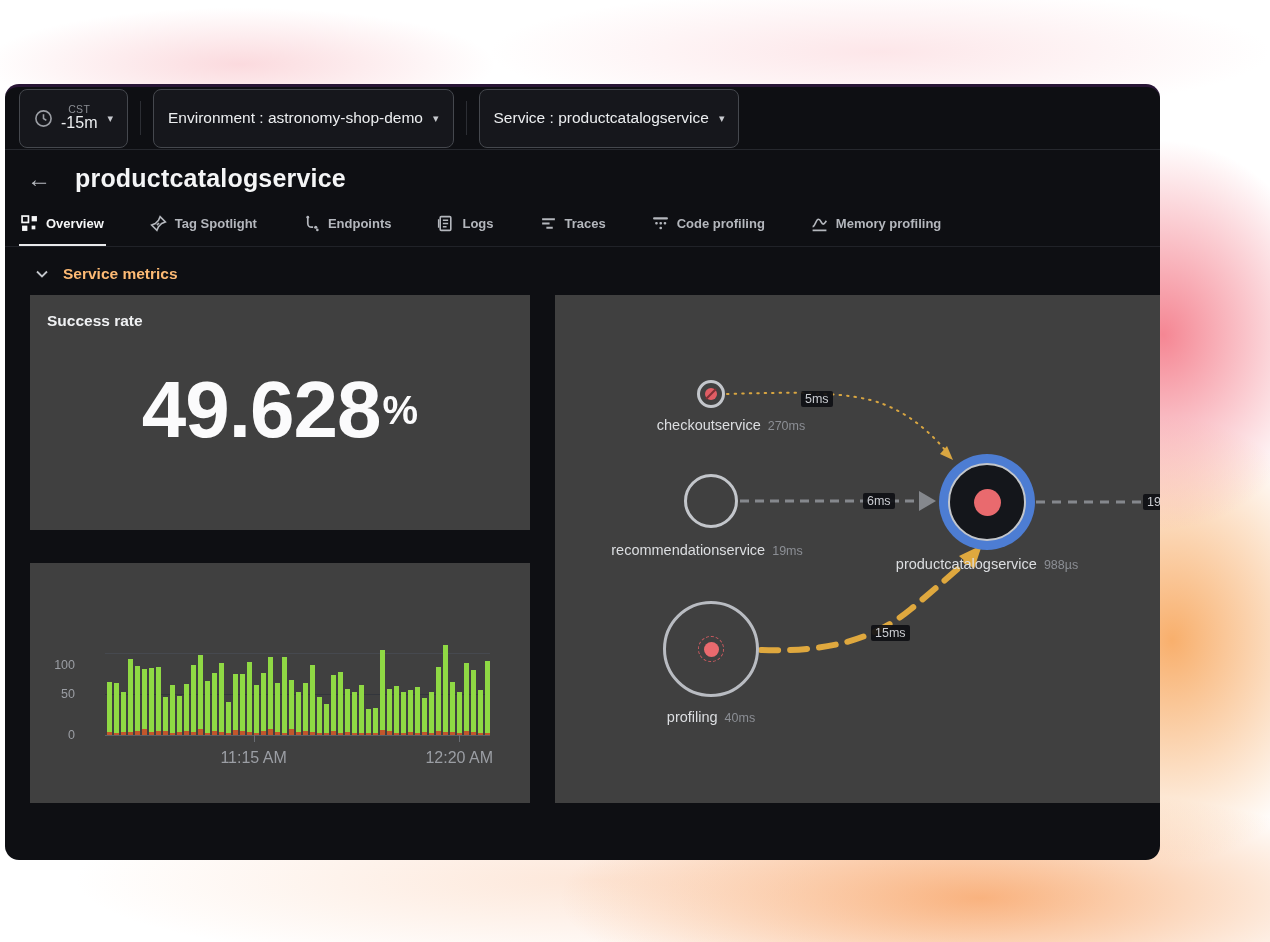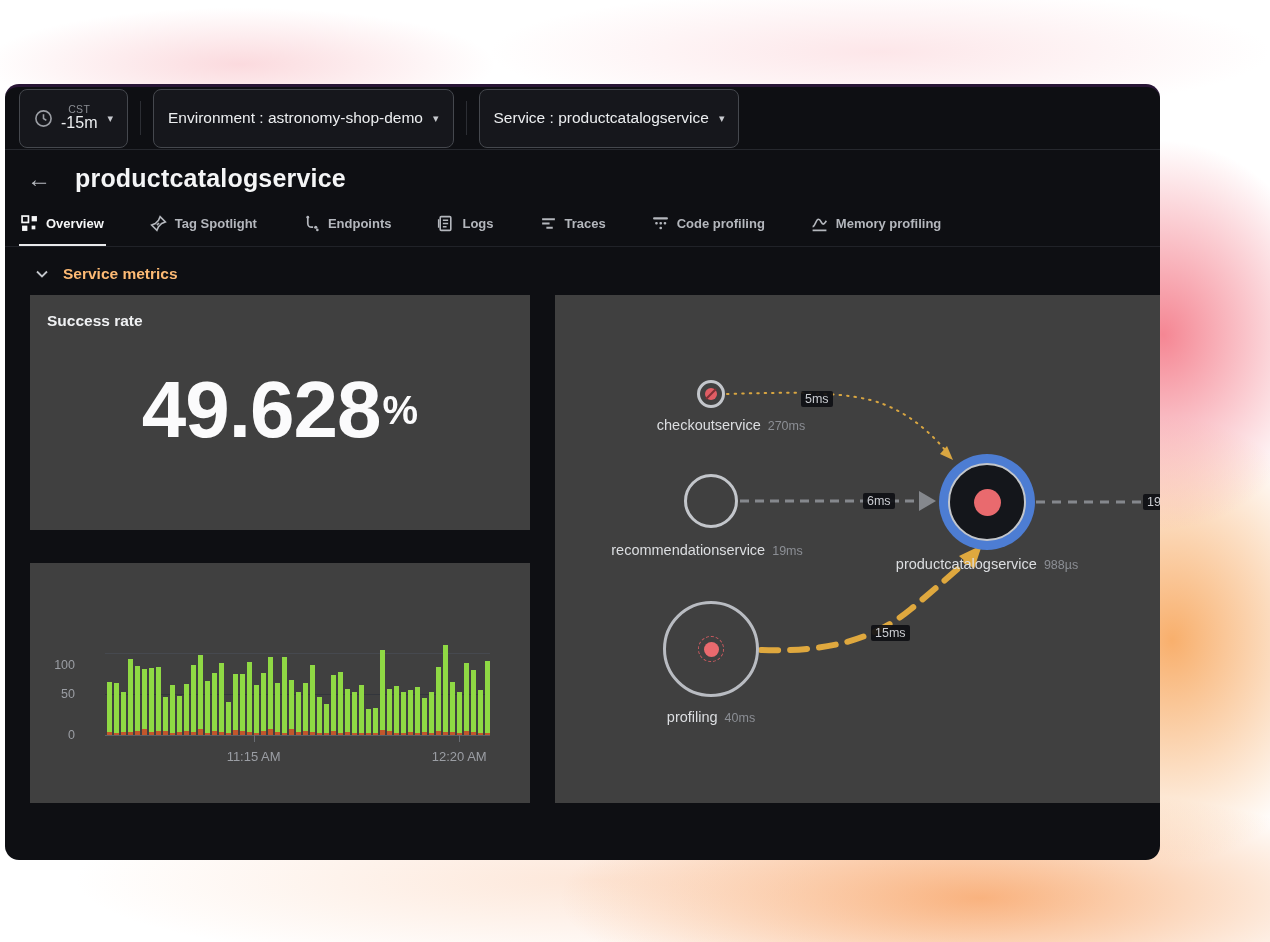--- a/index.html
+++ b/index.html
@@ -67,21 +67,21 @@
   .card.sli { left:25px; top:268px; width:500px; height:240px; }
   .sli-plot { position:absolute; left:75px; top:90px; width:385px; height:82px; }
   .gridline { position:absolute; left:0; right:0; height:1px; }
   .gl-100 { top:0; background:#46494f; }
   .gl-50 { top:41px; background:#33363c; }
   .gl-0 { top:82px; background:#5d6066; }
   .ylab { position:absolute; right:415px; width:40px; text-align:right; font-size:12.5px; color:#9b9ea4; transform:translateY(-7px); }
   .bars { position:absolute; left:2px; bottom:0; width:383px; height:82px; display:flex; align-items:flex-end; gap:2px; }
   .bar { width:5px; display:flex; flex-direction:column-reverse; flex:none; }
   .xtick { position:absolute; top:82px; width:1px; height:7px; background:#6a6d73; }
-  .xlab { position:absolute; top:96px; transform:translateX(-50%); font-size:13px; color:#9b9ea4; white-space:nowrap; }
+  .xlab { position:absolute; top:96px; transform:translateX(-50%); font-size:16px; color:#9b9ea4; white-space:nowrap; }
 
   .card.map { left:550px; top:0; width:605px; height:508px; overflow:hidden; }
   .map-stage { position:absolute; inset:0; }
   .map-stage svg.edges { position:absolute; inset:0; width:605px; height:508px; }
 
   .node { position:absolute; border-radius:50%; }
   .node-label { position:absolute; transform:translateX(-50%); display:flex; align-items:baseline; gap:7px; white-space:nowrap; }
   .node-label .nm { font-size:14.5px; color:#dcdee1; }
   .node-label .dur { font-size:12.5px; color:#8b8e94; }
 

